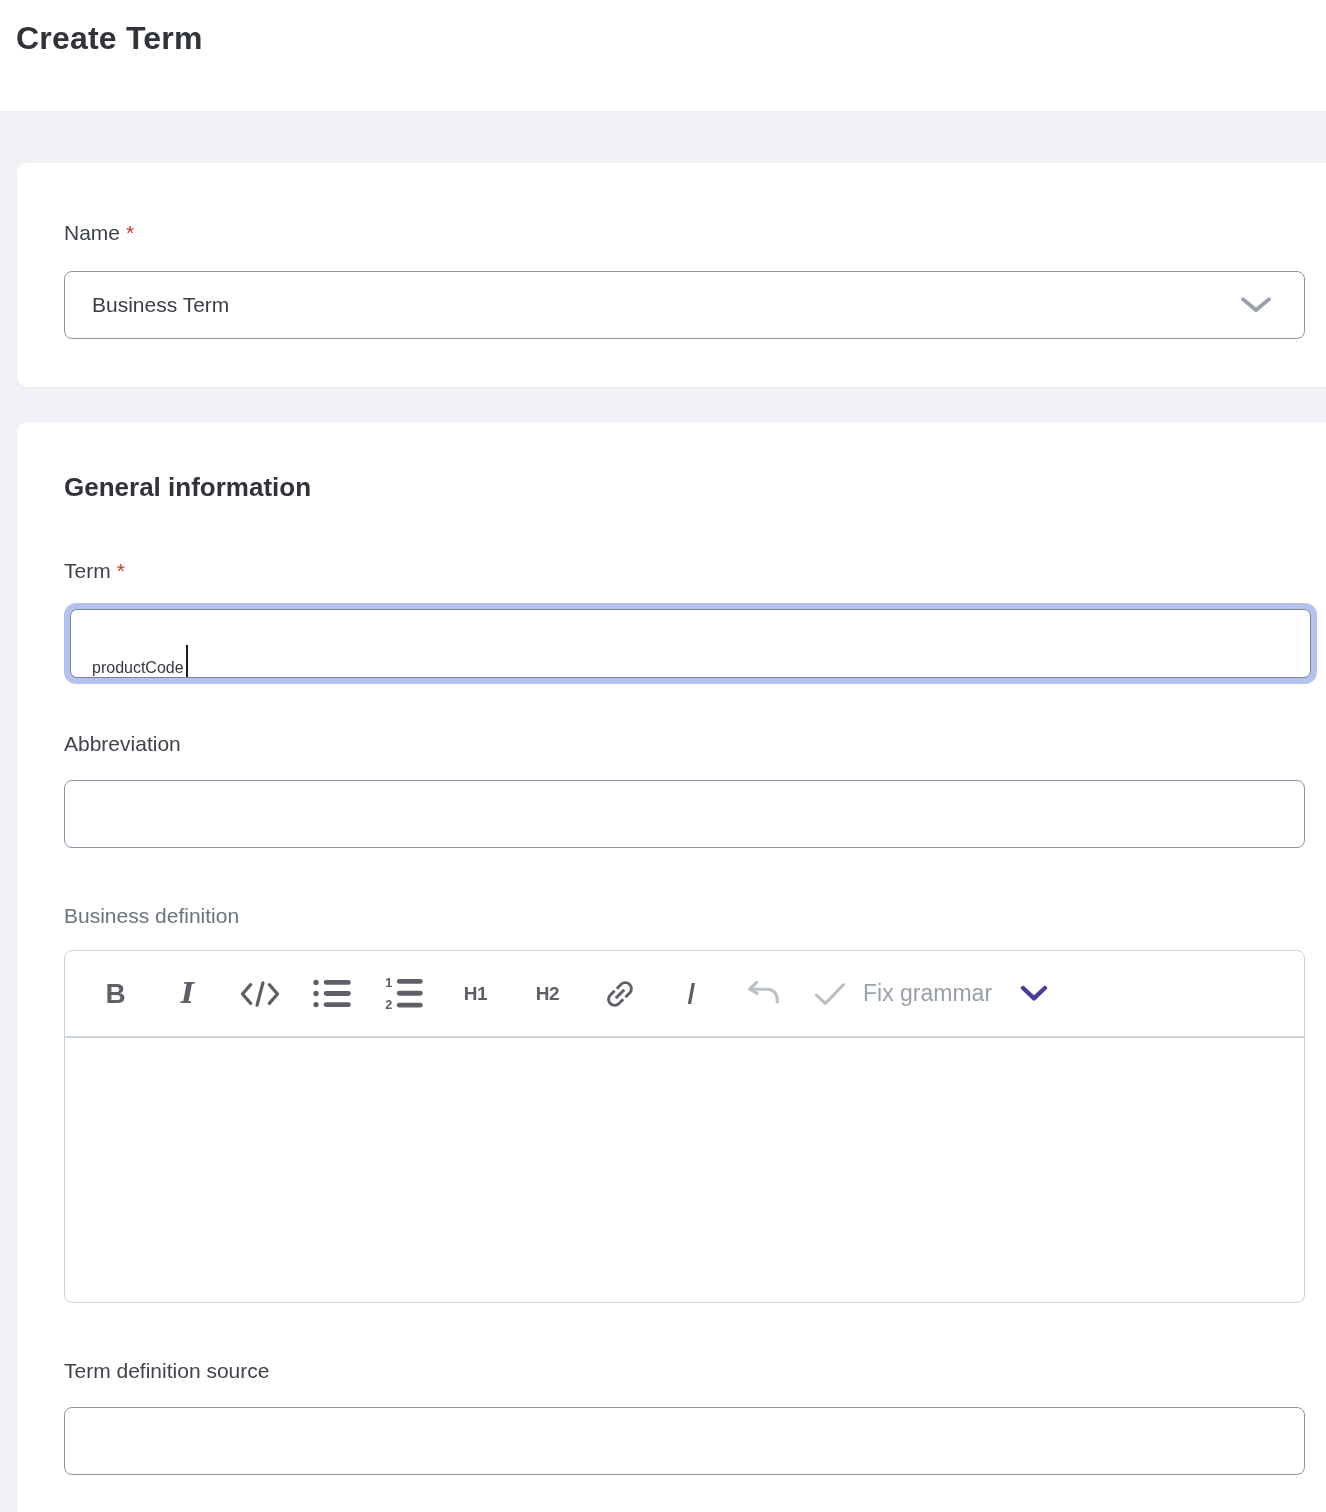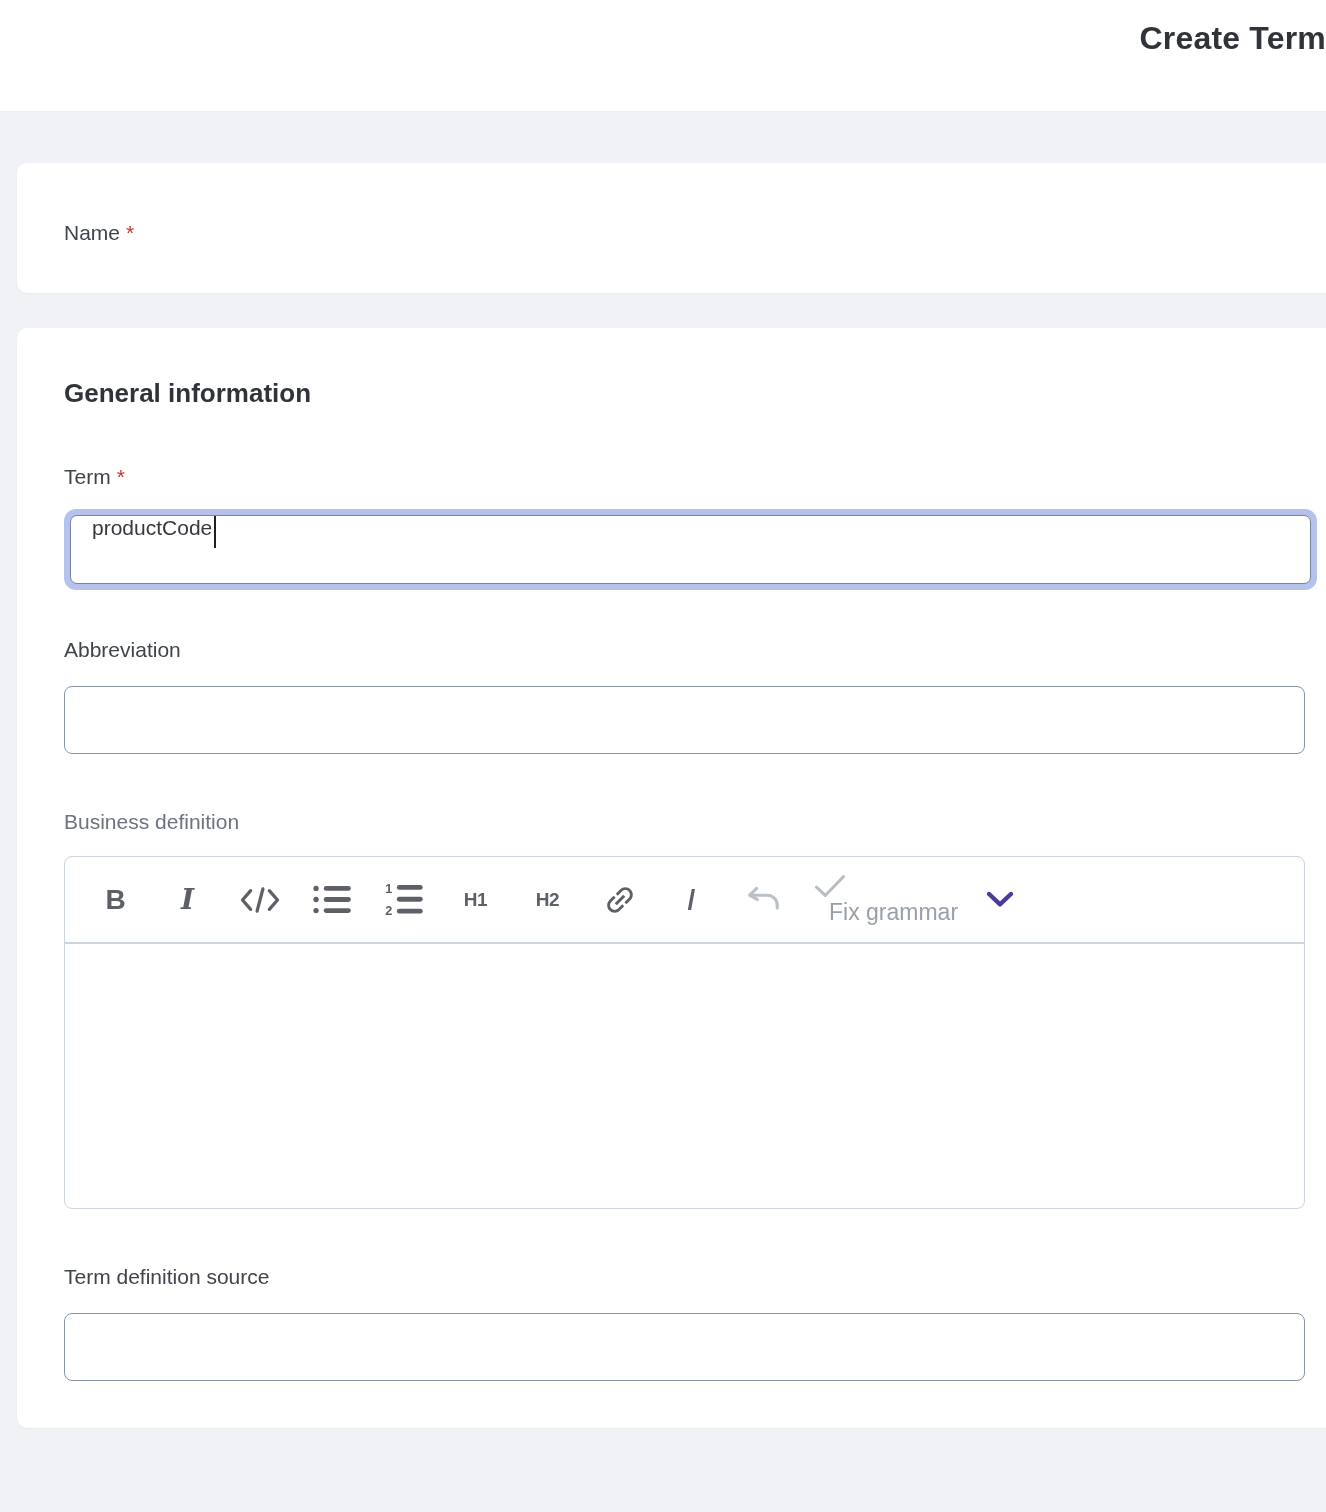--- a/index.html
+++ b/index.html
@@ -5,23 +5,22 @@
   * { margin:0; padding:0; box-sizing:border-box; }
   html,body { width:1326px; height:1512px; overflow:hidden; }
   body {
     font-family:"Liberation Sans", sans-serif;
     background:#f0f2f5;
     color:#3f444b;
   }
   .header {
     height:112px;
     background:#ffffff;
-    padding:16px 0 0 6px;
+    padding:16px 0 0 16px;
     border-bottom:1px solid #eceff2;
-    text-align:right;
   }
   .page-title {
     font-size:32px;
     font-weight:700;
     color:#303439;
     letter-spacing:0.2px;
     line-height:44px;
   }
   .card {
     background:#ffffff;
@@ -88,23 +87,23 @@
     border-radius:12px;
     background:#b6c2ee;
     padding:6px;
   }
   .name-input {
     height:69px;
     background:#fff;
     border:1.5px solid #78849a;
     border-radius:7px;
     display:flex;
-    align-items:flex-start;
+    align-items:flex-end;
     padding-left:21px;
-    font-size:21px;
+    font-size:16px;
     color:#34383f;
     cursor:text;
   }
   .caret {
     display:inline-block;
     width:2px; height:32px;
     background:#1d1f23;
     margin-left:2px;
   }
   .text-input {
@@ -146,25 +145,24 @@
     cursor:pointer;
     border-radius:6px;
   }
   .tb-bold { font-size:28px; font-weight:700; }
   .tb-italic { font-size:28px; font-weight:700; font-style:italic; font-family:"DejaVu Serif", serif; }
   .tb-h { font-size:19px; font-weight:700; letter-spacing:-0.5px; }
   .tb-slash { font-size:28px; font-weight:700; }
   .tb-disabled { color:#bcc1c8; cursor:default; }
   .fix-grammar {
     display:flex;
-    align-items:flex-start;
+    align-items:center;
     margin-right:0;
     min-width:0;
     cursor:pointer;
-    flex-direction:column;
   }
   .fix-grammar-label {
     font-size:23px;
     color:#9aa0a8;
     margin-left:16px;
     white-space:nowrap;
   }
   .grammar-chevron {
     margin-left:28px;
     display:flex;
@@ -184,20 +182,28 @@
 </head>
 <body>
 
 <div class="header">
   <div class="page-title">Create Term</div>
 </div>
 
 <div class="card card-type">
   <div class="field-label">
     <span>Name</span><span class="req">*</span>
+  </div>
+  <div class="select-box control-width">
+    <span class="select-value">Business Term</span>
+    <span class="select-chevron">
+      <svg width="32" height="17" viewBox="0 0 28 15" fill="none">
+        <polyline points="2.5,2.5 14,12 25.5,2.5" stroke="#9aa2ac" stroke-width="3.4" stroke-linecap="round" stroke-linejoin="round"></polyline>
+      </svg>
+    </span>
   </div>
 </div>
 
 <div class="card card-general">
   <div class="section-heading">General information</div>
 
   <div class="group">
     <div class="field-label">
       <span>Term</span><span class="req">*</span>
     </div>

